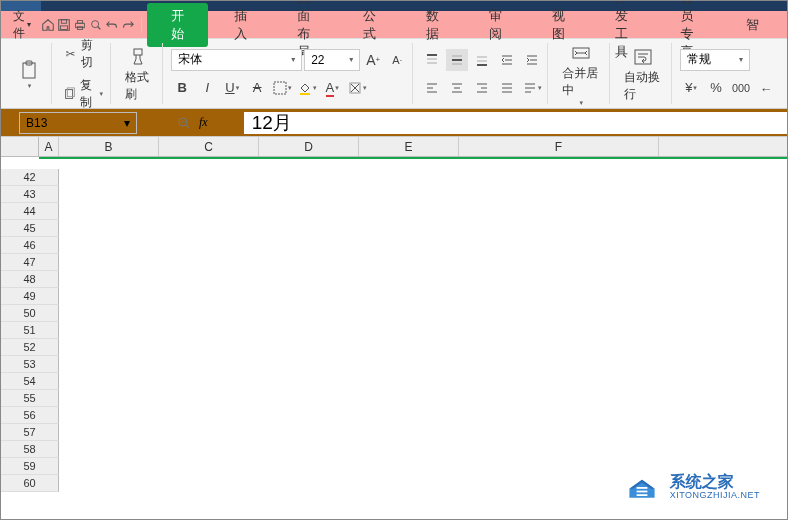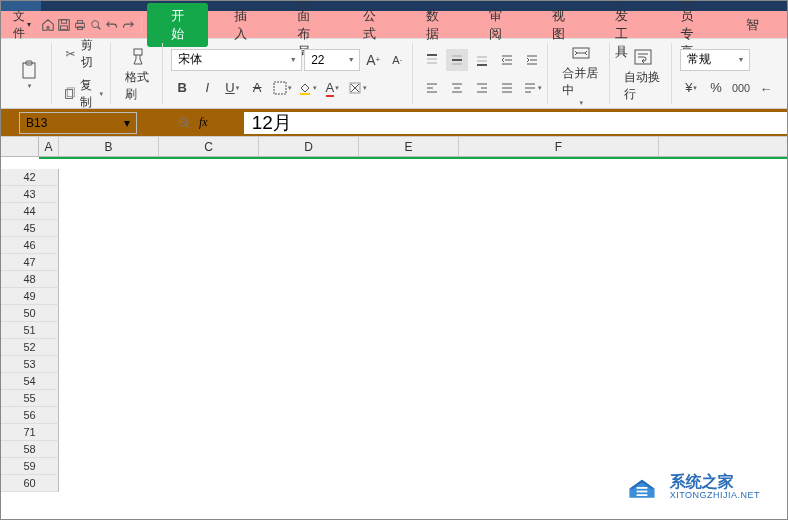--- a/index.html
+++ b/index.html
@@ -368,21 +368,21 @@
       <div class="row-h">47</div>
       <div class="row-h">48</div>
       <div class="row-h">49</div>
       <div class="row-h">50</div>
       <div class="row-h">51</div>
       <div class="row-h">52</div>
       <div class="row-h">53</div>
       <div class="row-h">54</div>
       <div class="row-h">55</div>
       <div class="row-h">56</div>
-      <div class="row-h">71</div>
+      <div class="row-h">57</div>
       <div class="row-h">58</div>
       <div class="row-h">59</div>
       <div class="row-h">60</div>
     </div>
   <div class="cells"></div>
 </div>
 
 <div class="watermark">
   <div class="logo">
     <svg viewBox="0 0 40 40">

